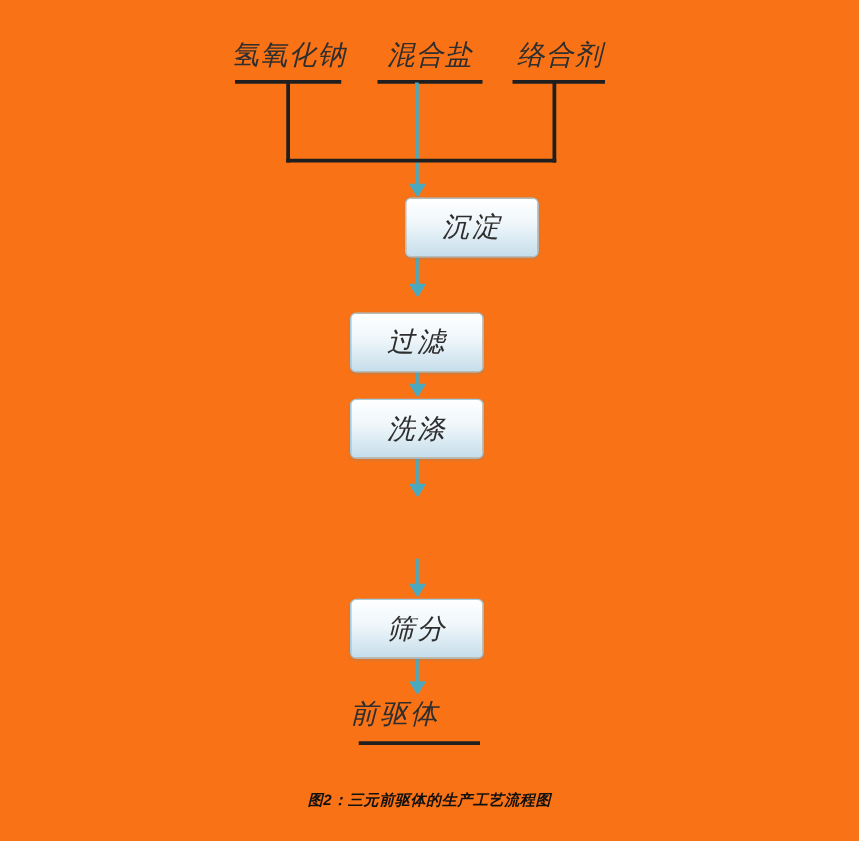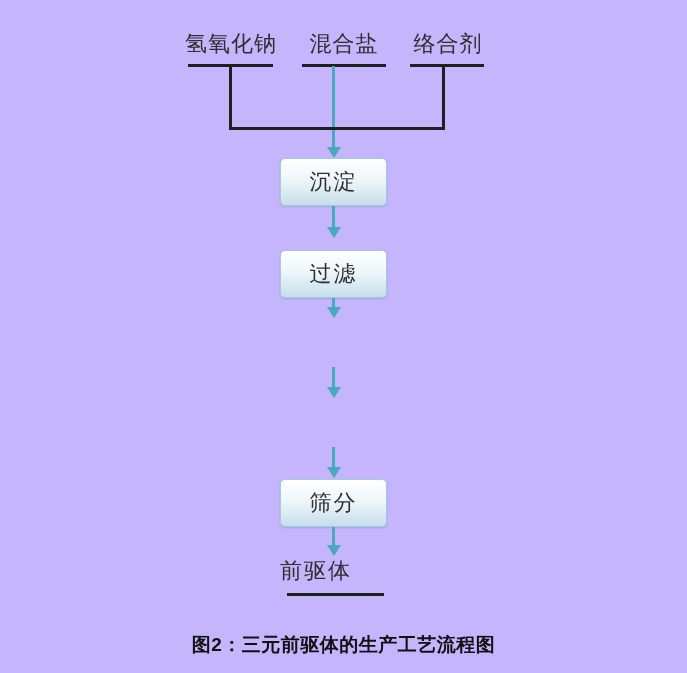--- a/index.html
+++ b/index.html
@@ -7,23 +7,24 @@
     --line:#1f1f1f;
     --box-border:#a3cadd;
     --box-top:#ffffff;
     --box-bottom:#c6deeb;
     --text:#2e2e2e;
   }
   html,body{margin:0;padding:0;background:#ffffff;}
   .canvas{
     position:relative;
     width:687px;height:673px;
-    background:#c4b5fd;
+    background:#f97316;
     font-family:"Liberation Sans","DejaVu Sans",sans-serif;
     overflow:hidden;
+    font-style:italic;
   }
   .in-label{
     position:absolute;top:30px;height:28px;
     font-size:22px;line-height:28px;color:var(--text);
     text-align:center;letter-spacing:1px;white-space:nowrap;
   }
   .u{position:absolute;height:3px;background:var(--line);}
   .bline{position:absolute;background:var(--line);z-index:3;}
   .tline{position:absolute;width:3px;left:332px;background:var(--arrow);z-index:2;}
   .head{
@@ -41,21 +42,21 @@
     display:flex;align-items:center;justify-content:center;
     box-sizing:border-box;
   }
   .out-label{
     position:absolute;left:280px;width:107px;top:556px;
     font-size:22px;color:var(--text);letter-spacing:2px;
     text-align:left;white-space:nowrap;
   }
   .caption{
     position:absolute;left:0;top:632px;width:100%;
-    text-align:center;font-size:19px;font-weight:bold;color:#111;
+    text-align:center;font-size:12px;font-weight:bold;color:#111;
     letter-spacing:0.5px;
   }
 </style>
 </head>
 <body>
 
 <div class="canvas">
 
   <div class="in-label" style="left:185px;width:90px;">氢氧化钠</div>
   <div class="in-label" style="left:300px;width:88px;">混合盐</div>
@@ -65,30 +66,31 @@
   <div class="u" style="left:302px;top:64px;width:84px;"></div>
   <div class="u" style="left:410px;top:64px;width:74px;"></div>
 
   <div class="bline" style="left:229px;top:65px;width:3px;height:65px;"></div>
   <div class="bline" style="left:442px;top:65px;width:3px;height:65px;"></div>
   <div class="bline" style="left:229px;top:127px;width:216px;height:3px;"></div>
 
   <div class="tline" style="top:66px;height:82px;"></div>
   <div class="head" style="top:147px;"></div>
 
-  <div class="step" style="top:158px;">沉淀</div>
+  <div class="step" style="top:158px;margin-left:44px;">沉淀</div>
 
   <div class="tline" style="top:206px;height:22px;"></div>
   <div class="head" style="top:227px;"></div>
 
   <div class="step" style="top:239px;margin-top:11px;">过滤</div>
 
   <div class="tline" style="top:287px;height:21px;"></div>
   <div class="head" style="top:307px;"></div>
 
+  <div class="step" style="top:319px;">洗涤</div>
 
   <div class="tline" style="top:367px;height:21px;"></div>
   <div class="head" style="top:387px;"></div>
 
 
   <div class="tline" style="top:447px;height:21px;"></div>
   <div class="head" style="top:467px;"></div>
 
   <div class="step" style="top:479px;">筛分</div>
 

